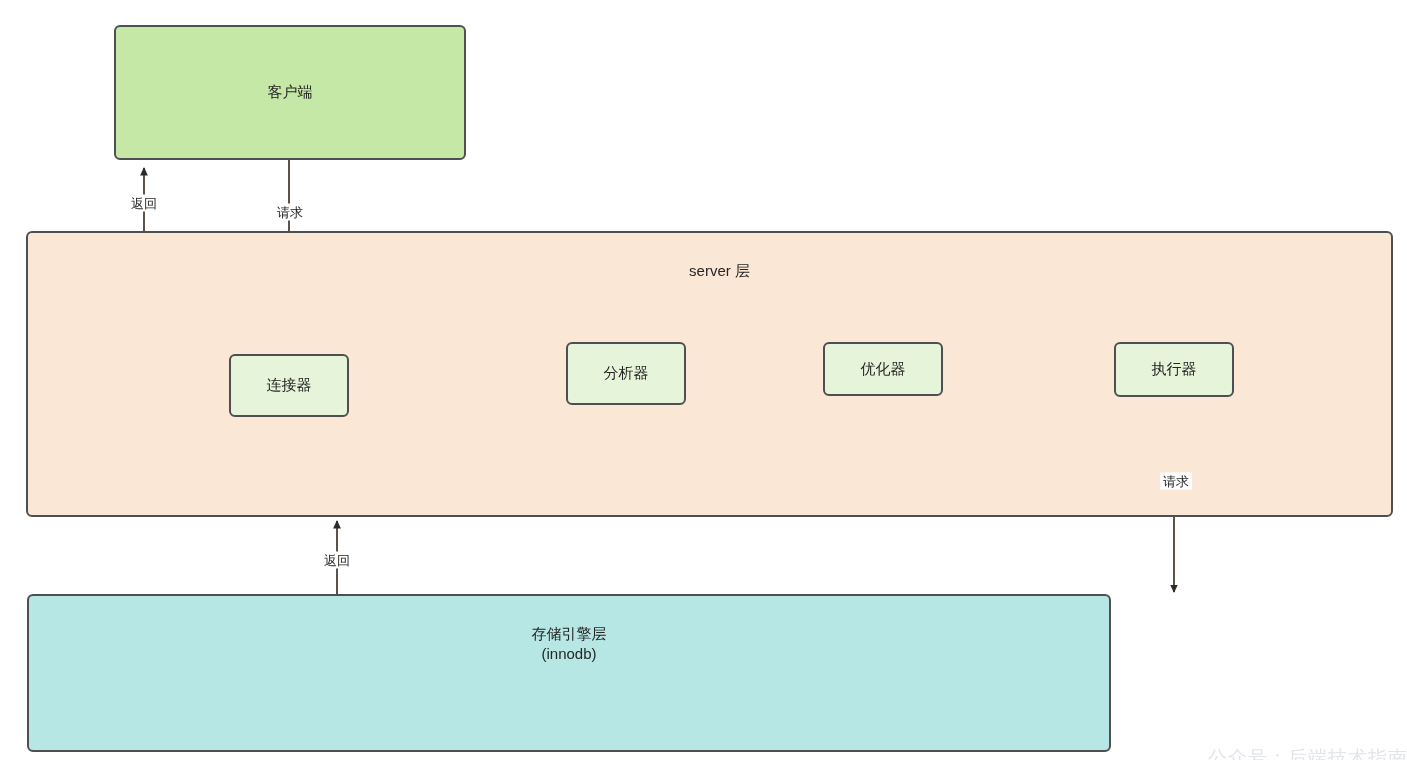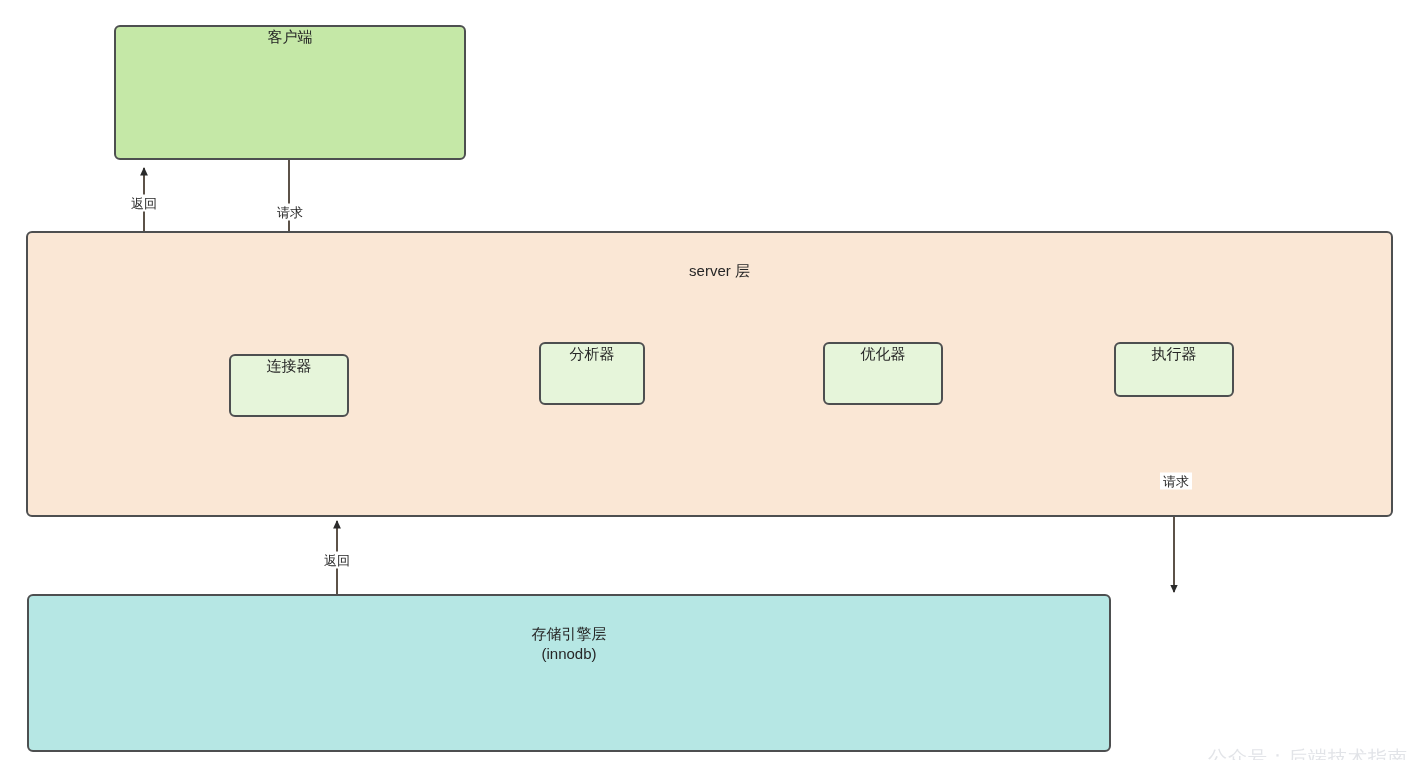--- a/index.html
+++ b/index.html
@@ -24,20 +24,21 @@
     width: 1407px;
     height: 760px;
     pointer-events: none;
   }
   .node {
     position: absolute;
     box-sizing: border-box;
     border: 2px solid #4d4f50;
     border-radius: 6px;
     display: flex;
+    align-items: center;
     justify-content: center;
     text-align: center;
     color: #262626;
     font-size: 15px;
     line-height: 1.35;
   }
   .node-client {
     background: #c5e8a7;
   }
   .node-layer-server {
@@ -130,25 +131,25 @@
 
   <div class="node node-layer-storage" style="left:27px; top:594px; width:1084px; height:158px;">
     <span class="layer-title">存储引擎层
 (innodb)</span>
   </div>
 
   <div class="node node-proc" style="left:229px; top:342px; width:120px; height:63px;margin-top:12px;">
     <span>连接器</span>
   </div>
 
-  <div class="node node-proc" style="left:539px; top:342px; width:106px; height:63px;">
+  <div class="node node-proc" style="left:566px; top:342px; width:120px; height:63px;">
     <span>分析器</span>
   </div>
 
-  <div class="node node-proc" style="left:823px; top:342px; width:120px; height:63px;">
+  <div class="node node-proc" style="left:823px; top:342px; width:120px; height:54px;">
     <span>优化器</span>
   </div>
 
   <div class="node node-proc" style="left:1114px; top:342px; width:120px; height:55px;">
     <span>执行器</span>
   </div>
 
   <div class="edge-label" style="left:144px; top:203px;">返回</div>
 
   <div class="edge-label" style="left:290px; top:212px;">请求</div>

